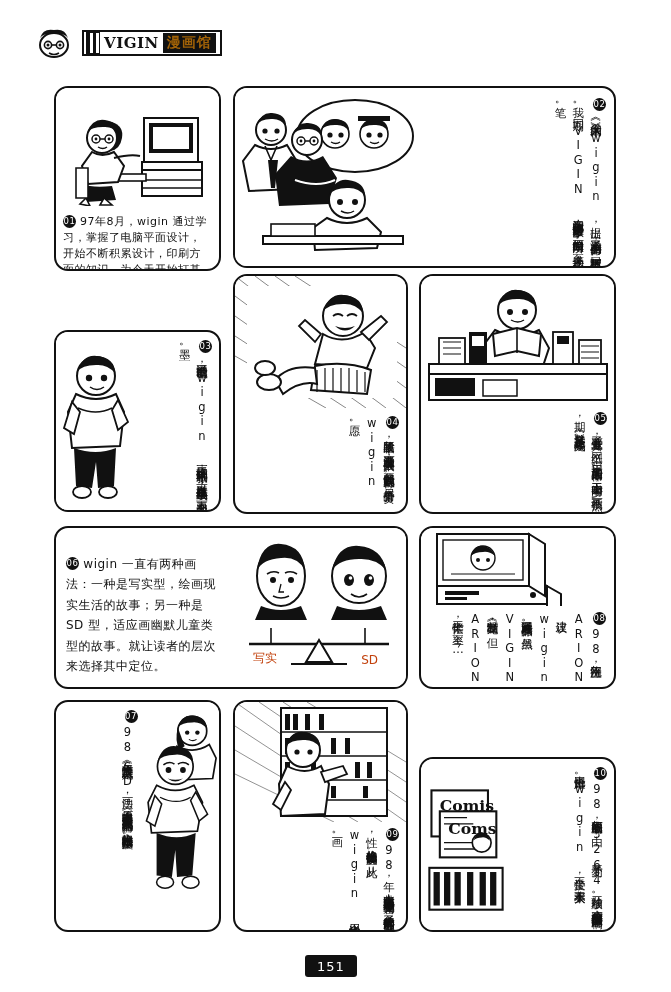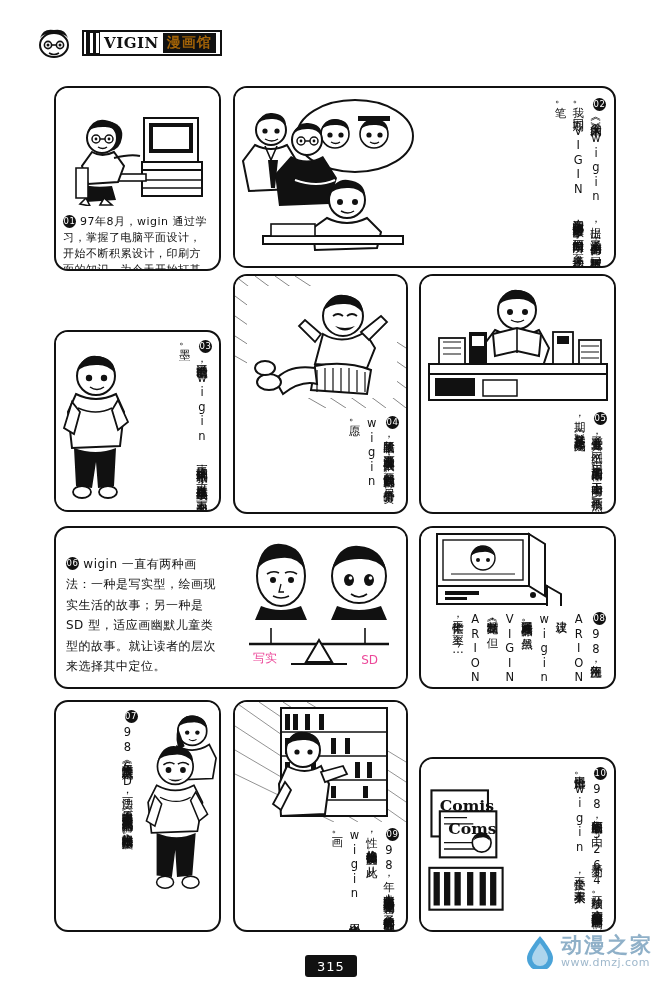--- a/index.html
+++ b/index.html
@@ -114,21 +114,21 @@
     display:flex; align-items:center; gap:6px;
     color:#9fb8cc;
   }
   .wm-drop { width: 30px; height: 34px; }
   .wm-text { line-height: 1.15; }
   .wm-cn { font-size: 21px; font-weight: bold; color:#8fb0c8; letter-spacing: 2px; }
   .wm-url { font-size: 11px; color:#9fb8cc; letter-spacing: .5px; }
 
   
   .balance-label {
-    position:absolute; font-size: 12px; color:#ec4899;
+    position:absolute; font-size: 12px; color:#c2410c;
     writing-mode: horizontal-tb;
   }
 </style>
 </head>
 <body>
 
 <div class="page">
 
   <div class="header">
     <div class="mascot">
@@ -526,26 +526,16 @@
             <rect x="66" y="108" width="6" height="32"></rect>
           </g>
         </svg>
       </div>
       <div class="txt" style="padding:8px 7px;">
         <span class="num">10</span><span>98年底的盗版画书，由32开变为了64开袖珍版。缩小后的画书都以复原作者的原稿，与收藏也十分困难。wigin 不接受，非大本不买。</span>
       </div>
     </div>
   </div>
 
-  <div class="pagenum">315</div>
-
-  <div class="watermark">
-    <svg class="wm-drop" viewBox="0 0 30 34">
-      <path d="M15 1 C15 1 2 16 2 23 a13 13 0 0 0 26 0 C28 16 15 1 15 1Z" fill="#4aa3d8"></path>
-      <path d="M15 8 C15 8 7 18 7 23 a8 8 0 0 0 16 0 C23 18 15 8 15 8Z" fill="#ffffff" opacity=".55"></path>
-    </svg>
-    <div class="wm-text">
-      <div class="wm-cn">动漫之家</div>
-      <div class="wm-url">www.dmzj.com</div>
-    </div>
-  </div>
+  <div class="pagenum">151</div>
+
 
 </div>
 
 </body></html>

